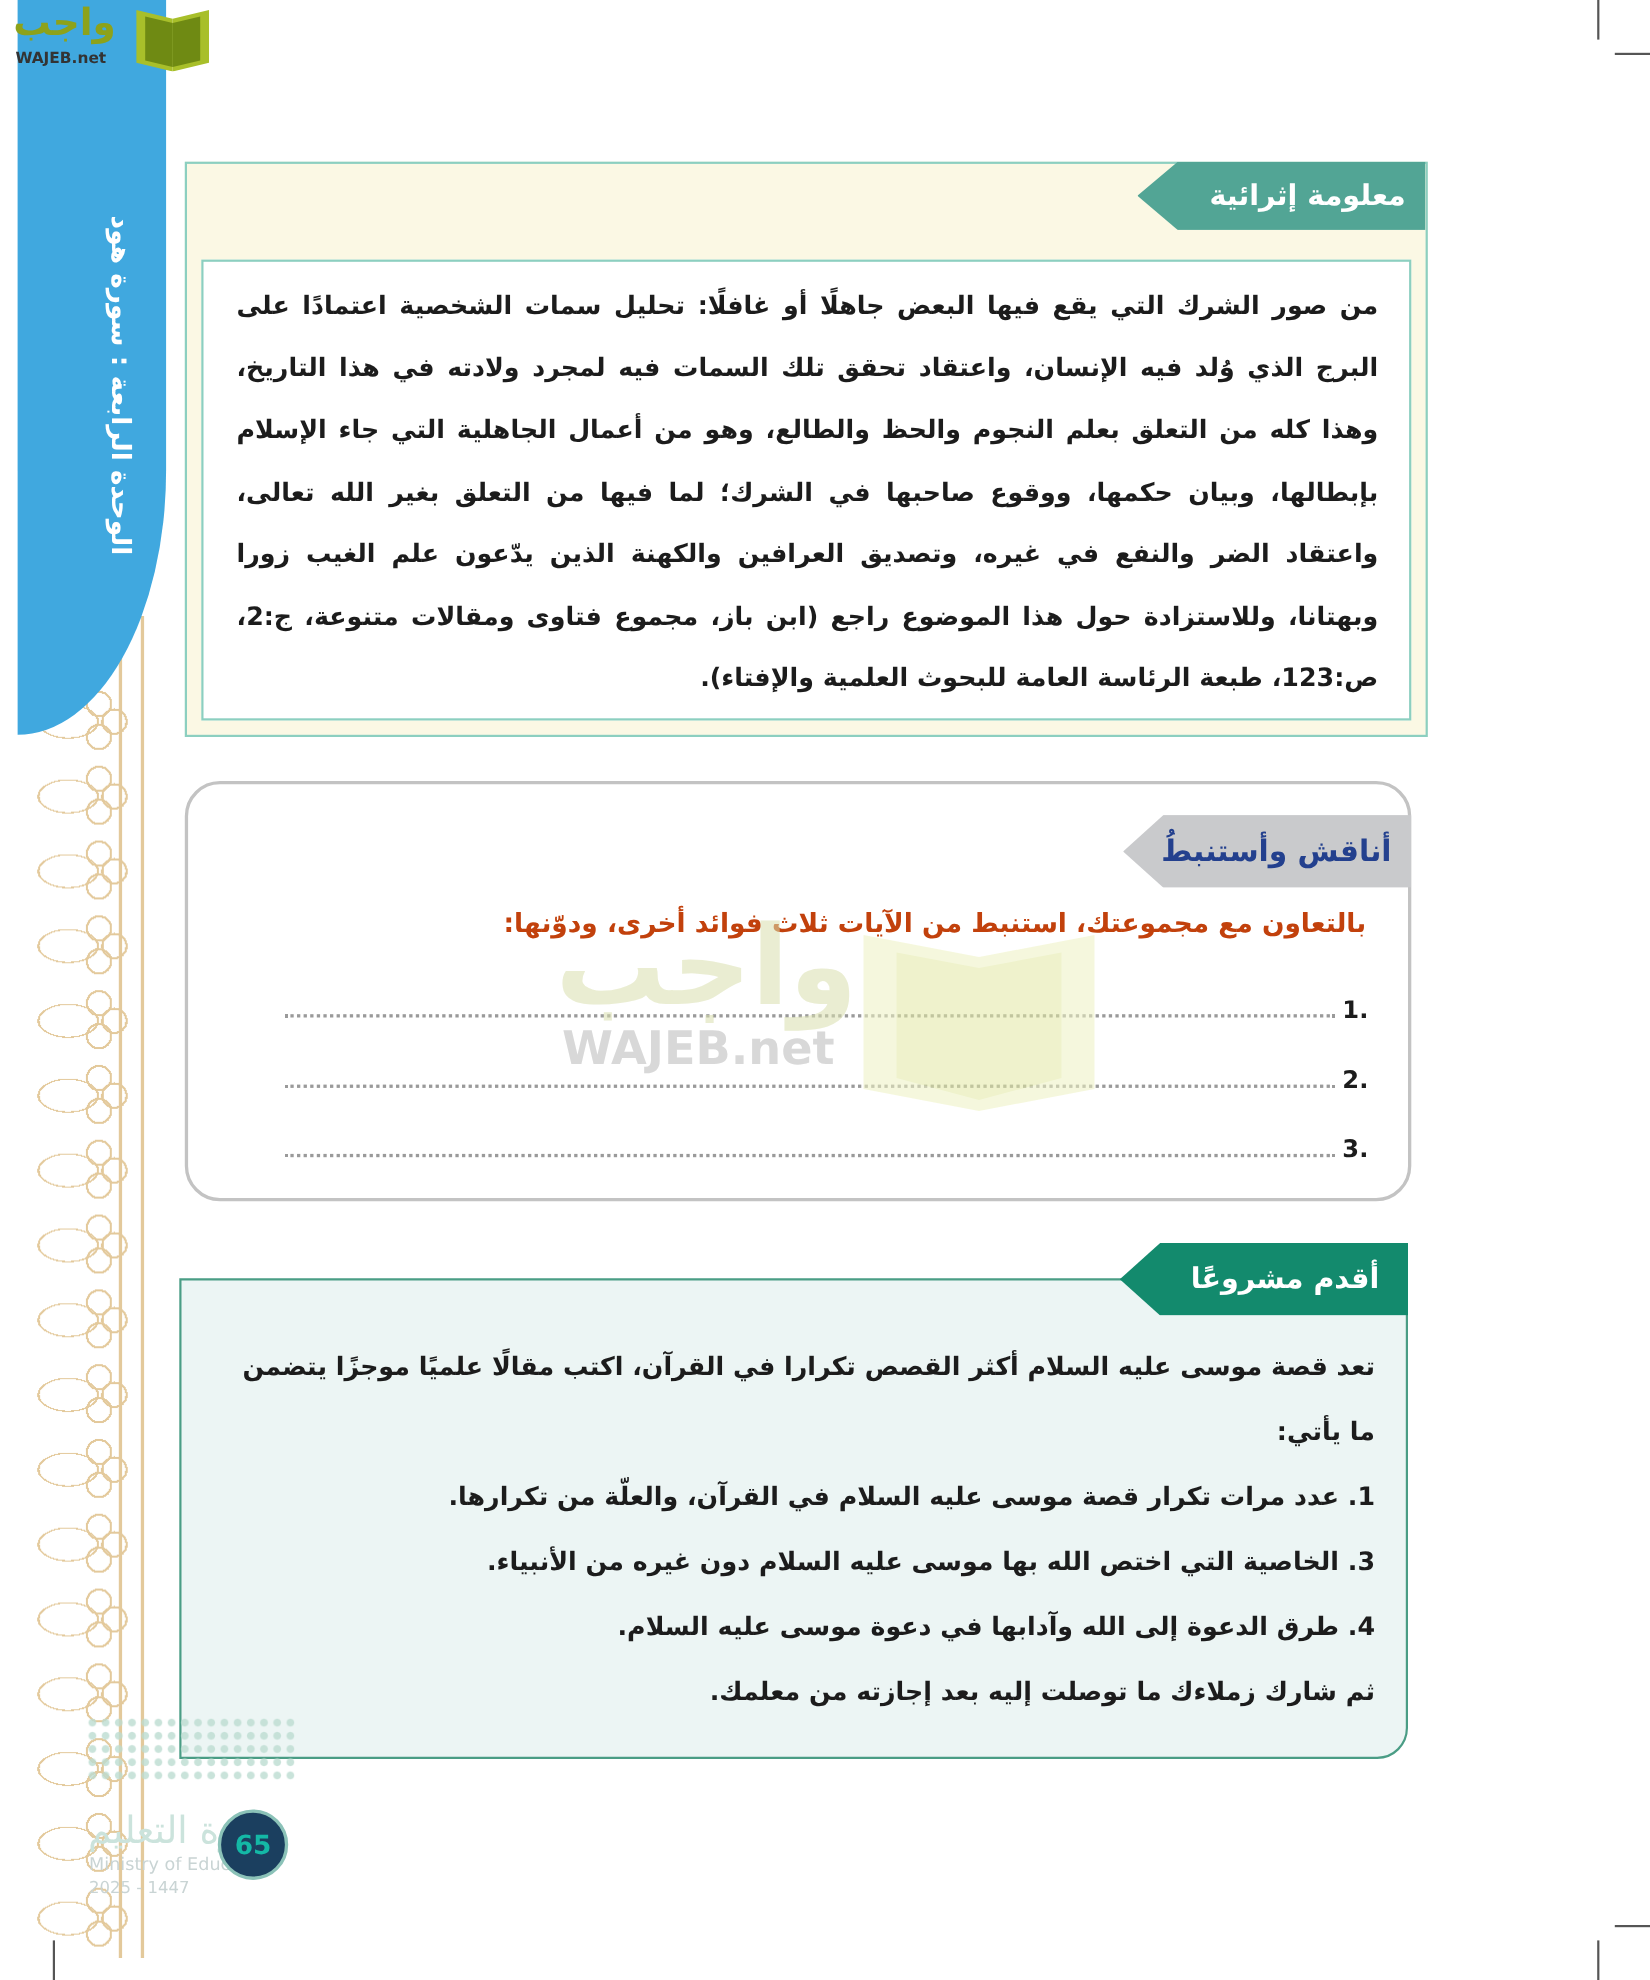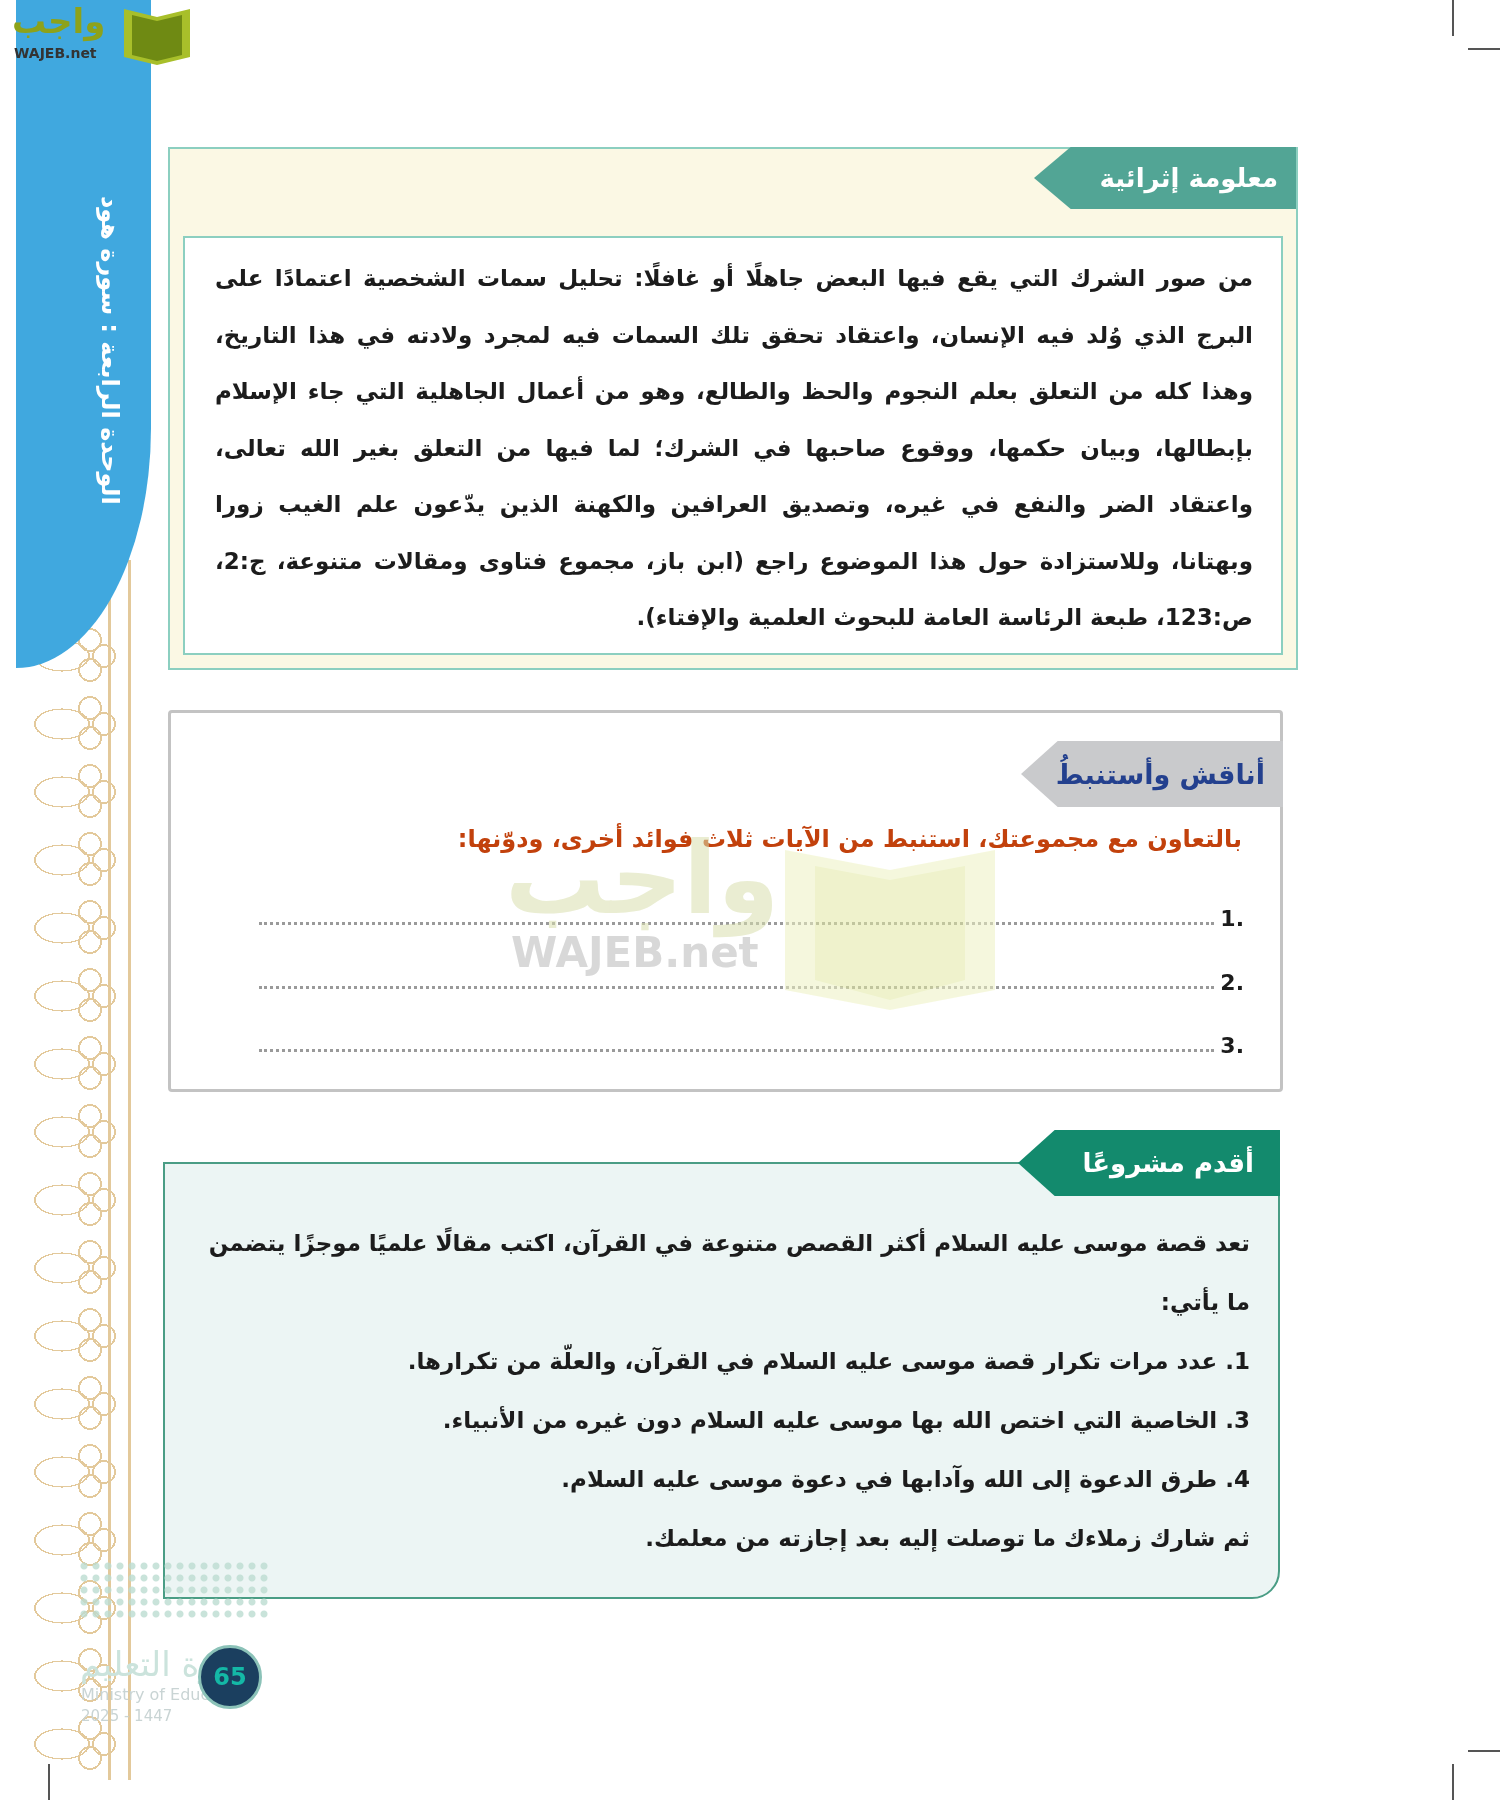--- a/index.html
+++ b/index.html
@@ -56,21 +56,21 @@
       padding: 12px 28px 0 30px;
     }
     .info-text {
       direction: rtl; text-align: justify; text-align-last: right;
       font-size: 23px; font-weight: bold; line-height: 56.5px; color: #1c1c1c;
     }
 
     
     .discuss-box {
       position: absolute; left: 168px; top: 710px; width: 1115px; height: 382px;
-      border: 3px solid #c3c3c3; border-radius: 4px; background: #fff;
+      border: 3px solid #c3c3c3; border-radius: 32px; background: #fff;
     }
     .discuss-tag {
       position: absolute; right: -3px; top: 28px; width: 262px; height: 66px;
       background: #c9cacc; clip-path: polygon(14% 0, 100% 0, 100% 100%, 14% 100%, 0 50%);
       color: #23408e; font-weight: bold; font-size: 27px; direction: rtl;
       display: flex; align-items: center; padding-right: 18px;
     }
     .discuss-prompt {
       position: absolute; right: 38px; top: 112px; direction: rtl;
       color: #c2410c; font-weight: bold; font-size: 24px;
@@ -174,21 +174,21 @@
     <path d="M115 30 L40 16 L40 130 L115 150 Z" fill="#e2e9a3"></path>
     <path d="M115 30 L190 16 L190 130 L115 150 Z" fill="#e2e9a3"></path>
   </svg>
   <span class="wm-ar">واجب</span>
   <span class="wm-en">WAJEB.net</span>
 </div>
 
 <section class="project-box">
   <div class="project-tag">أقدم مشروعًا</div>
   <div class="project-list">
-    <div class="project-line">تعد قصة موسى عليه السلام أكثر القصص متنوعة في القرآن، اكتب مقالًا علميًا موجزًا يتضمن ما يأتي:</div>
+    <div class="project-line">تعد قصة موسى عليه السلام أكثر القصص تكرارا في القرآن، اكتب مقالًا علميًا موجزًا يتضمن ما يأتي:</div>
     <div class="project-line">1. عدد مرات تكرار قصة موسى عليه السلام في القرآن، والعلّة من تكرارها.</div>
     <div class="project-line">3. الخاصية التي اختص الله بها موسى عليه السلام دون غيره من الأنبياء.</div>
     <div class="project-line">4. طرق الدعوة إلى الله وآدابها في دعوة موسى عليه السلام.</div>
     <div class="project-line">ثم شارك زملاءك ما توصلت إليه بعد إجازته من معلمك.</div>
   </div>
 </section>
 
 <div class="moe">
   <div class="moe-dots"></div>
   <span class="moe-ar">وزارة التعليم</span>

